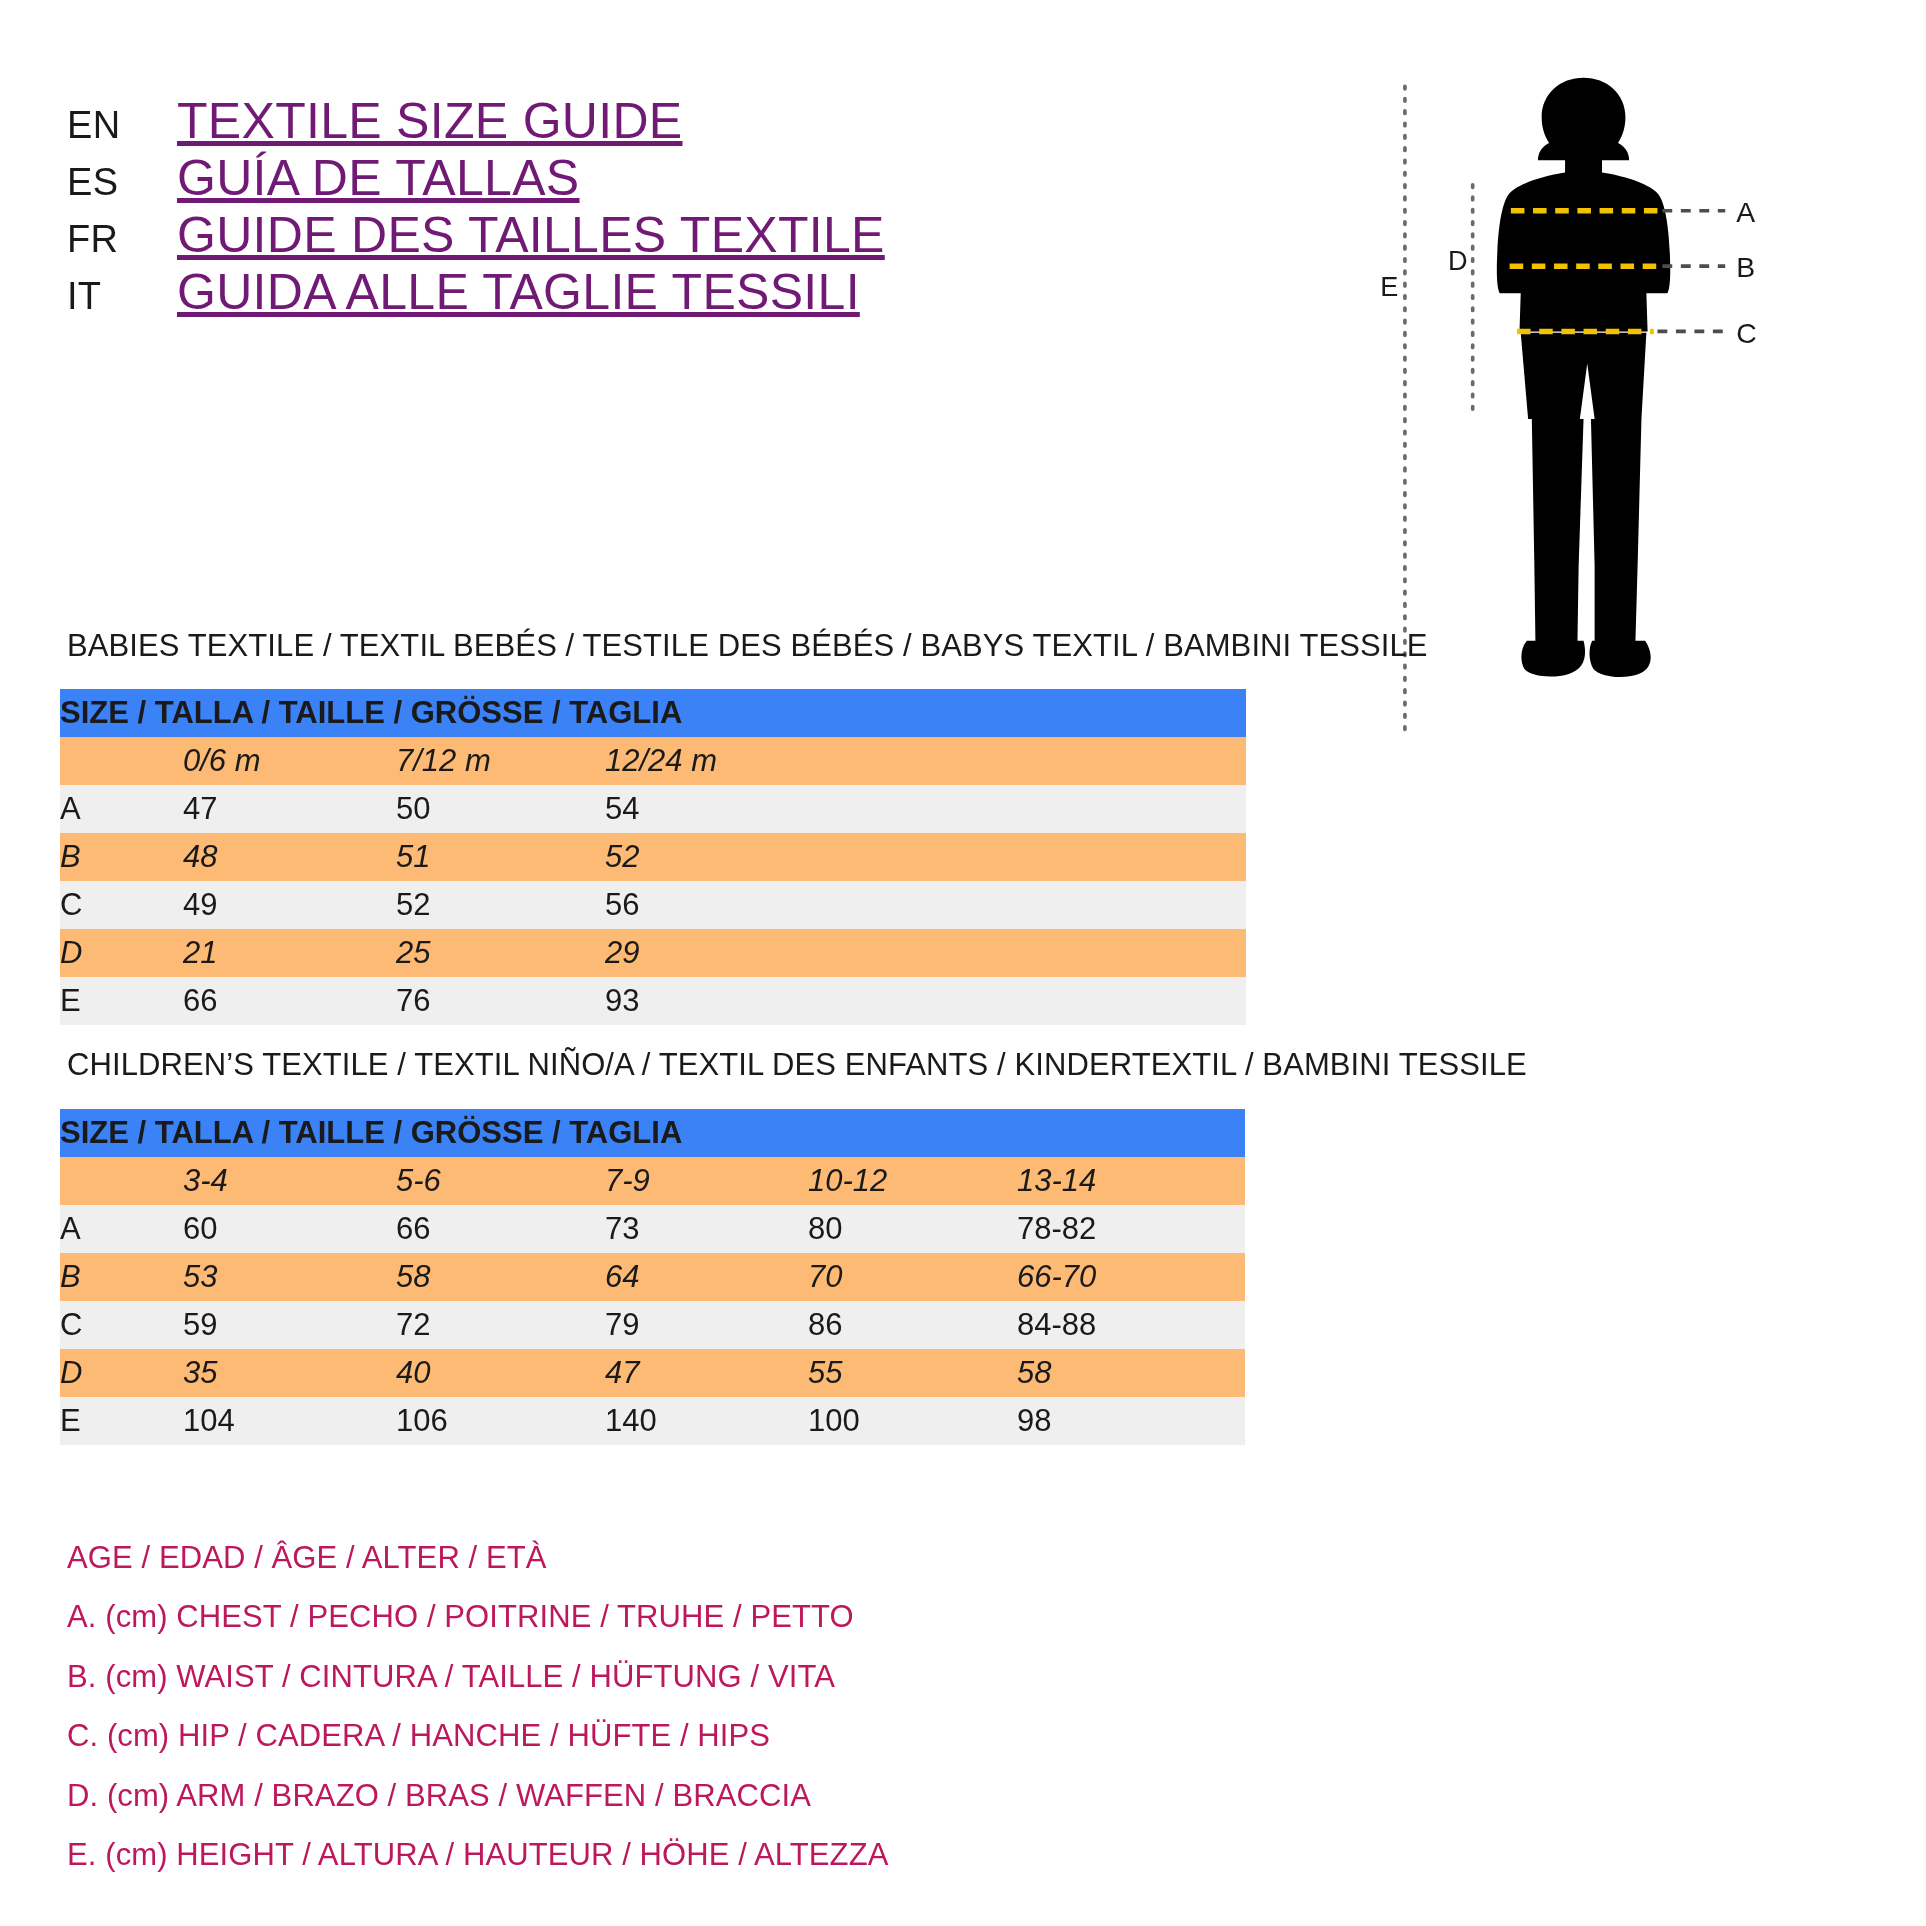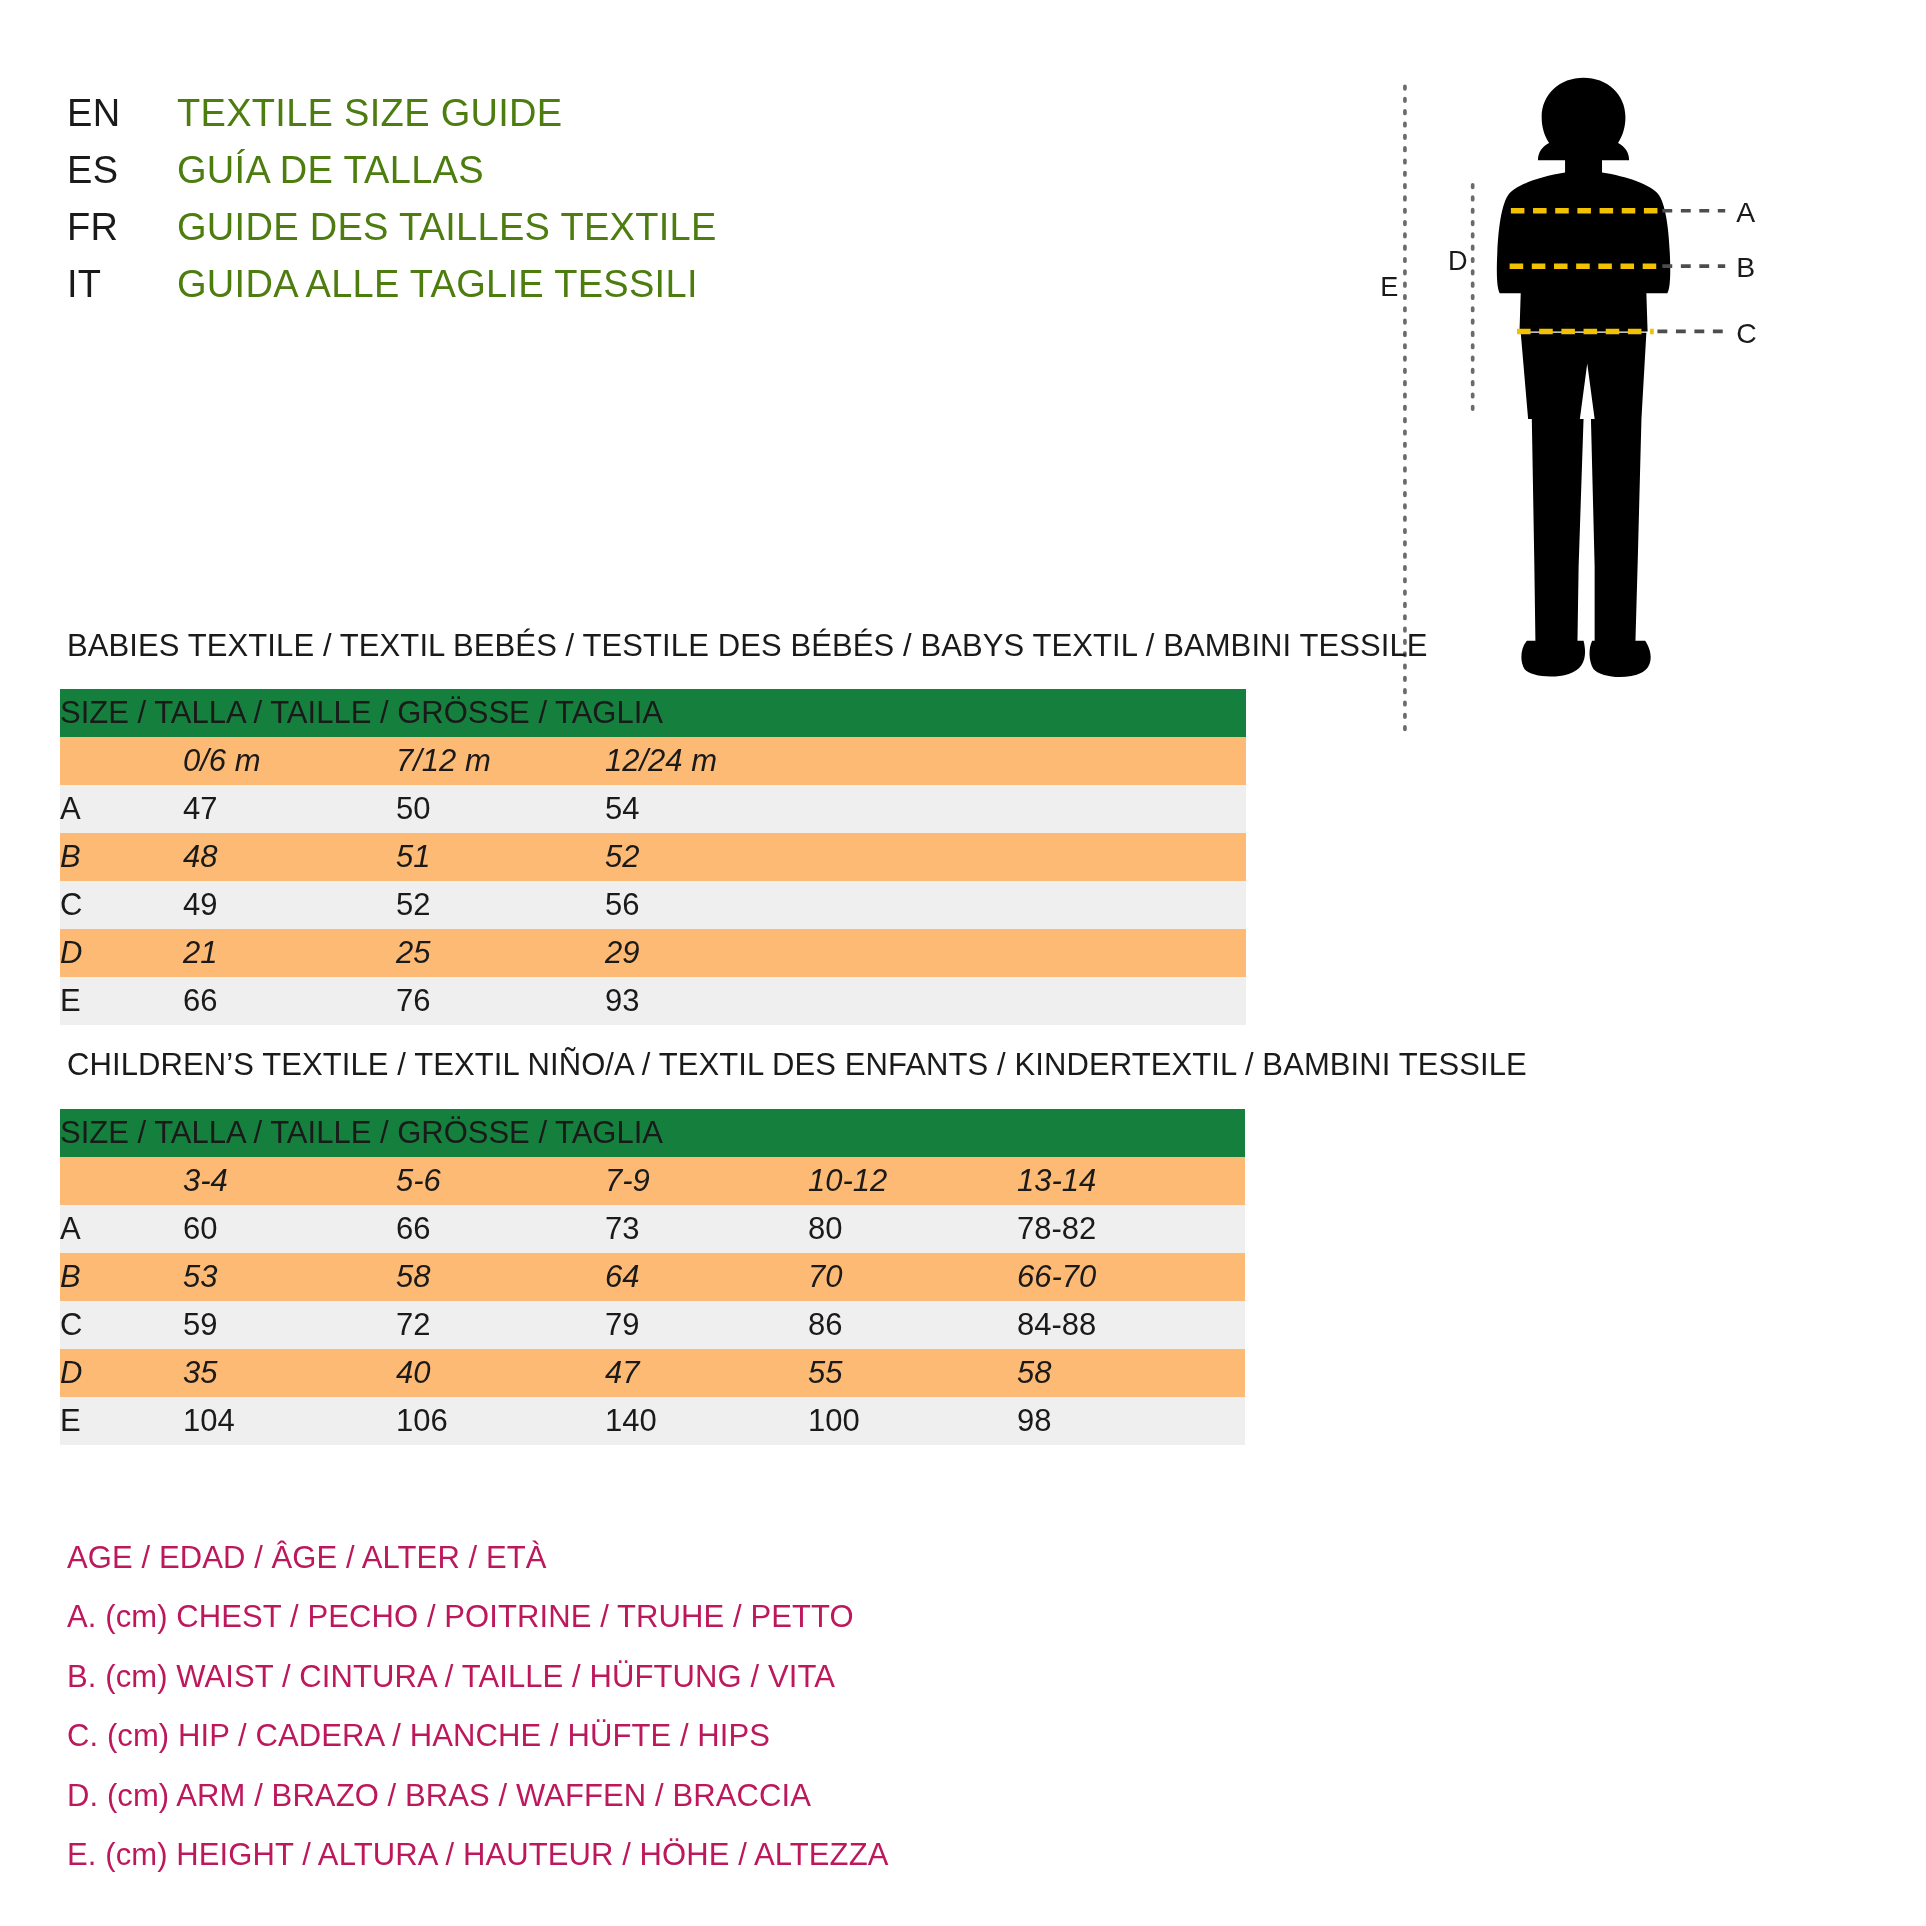--- a/index.html
+++ b/index.html
@@ -34,24 +34,25 @@
     align-items: baseline;
     height: 57px;
   }
   .title-lang {
     width: 110px;
     font-size: 38px;
     letter-spacing: 0.3px;
     color: #1a1a1a;
   }
   .title-text {
-    font-size: 38px;
+    font-size: 50px;
     letter-spacing: 0.3px;
-    color: #4d7c0f;
+    color: #701a75;
     white-space: nowrap;
+    text-decoration: underline;
   }
 
   
   .figure {
     position: absolute;
     left: 1380px;
     top: 74px;
     width: 481px;
     height: 696px;
   }
@@ -72,24 +73,25 @@
     table-layout: fixed;
   }
   table.size-table td {
     font-size: 31px;
     color: #1a1a1a;
     padding: 0;
     height: 48px;
     vertical-align: middle;
   }
   .hdr-bar td {
-    background: #15803d;
+    background: #3b82f6;
     height: 44px;
     font-size: 31px;
     padding-left: 11px;
+    font-weight: bold;
   }
   .row-shade td { background: #efefef; }
   .row-plain td { background: #fdba74; font-style: italic; }
   .c-label {
     padding-left: 11px;
     text-align: left;
   }
   .c-val { text-align: left; }
 
   

